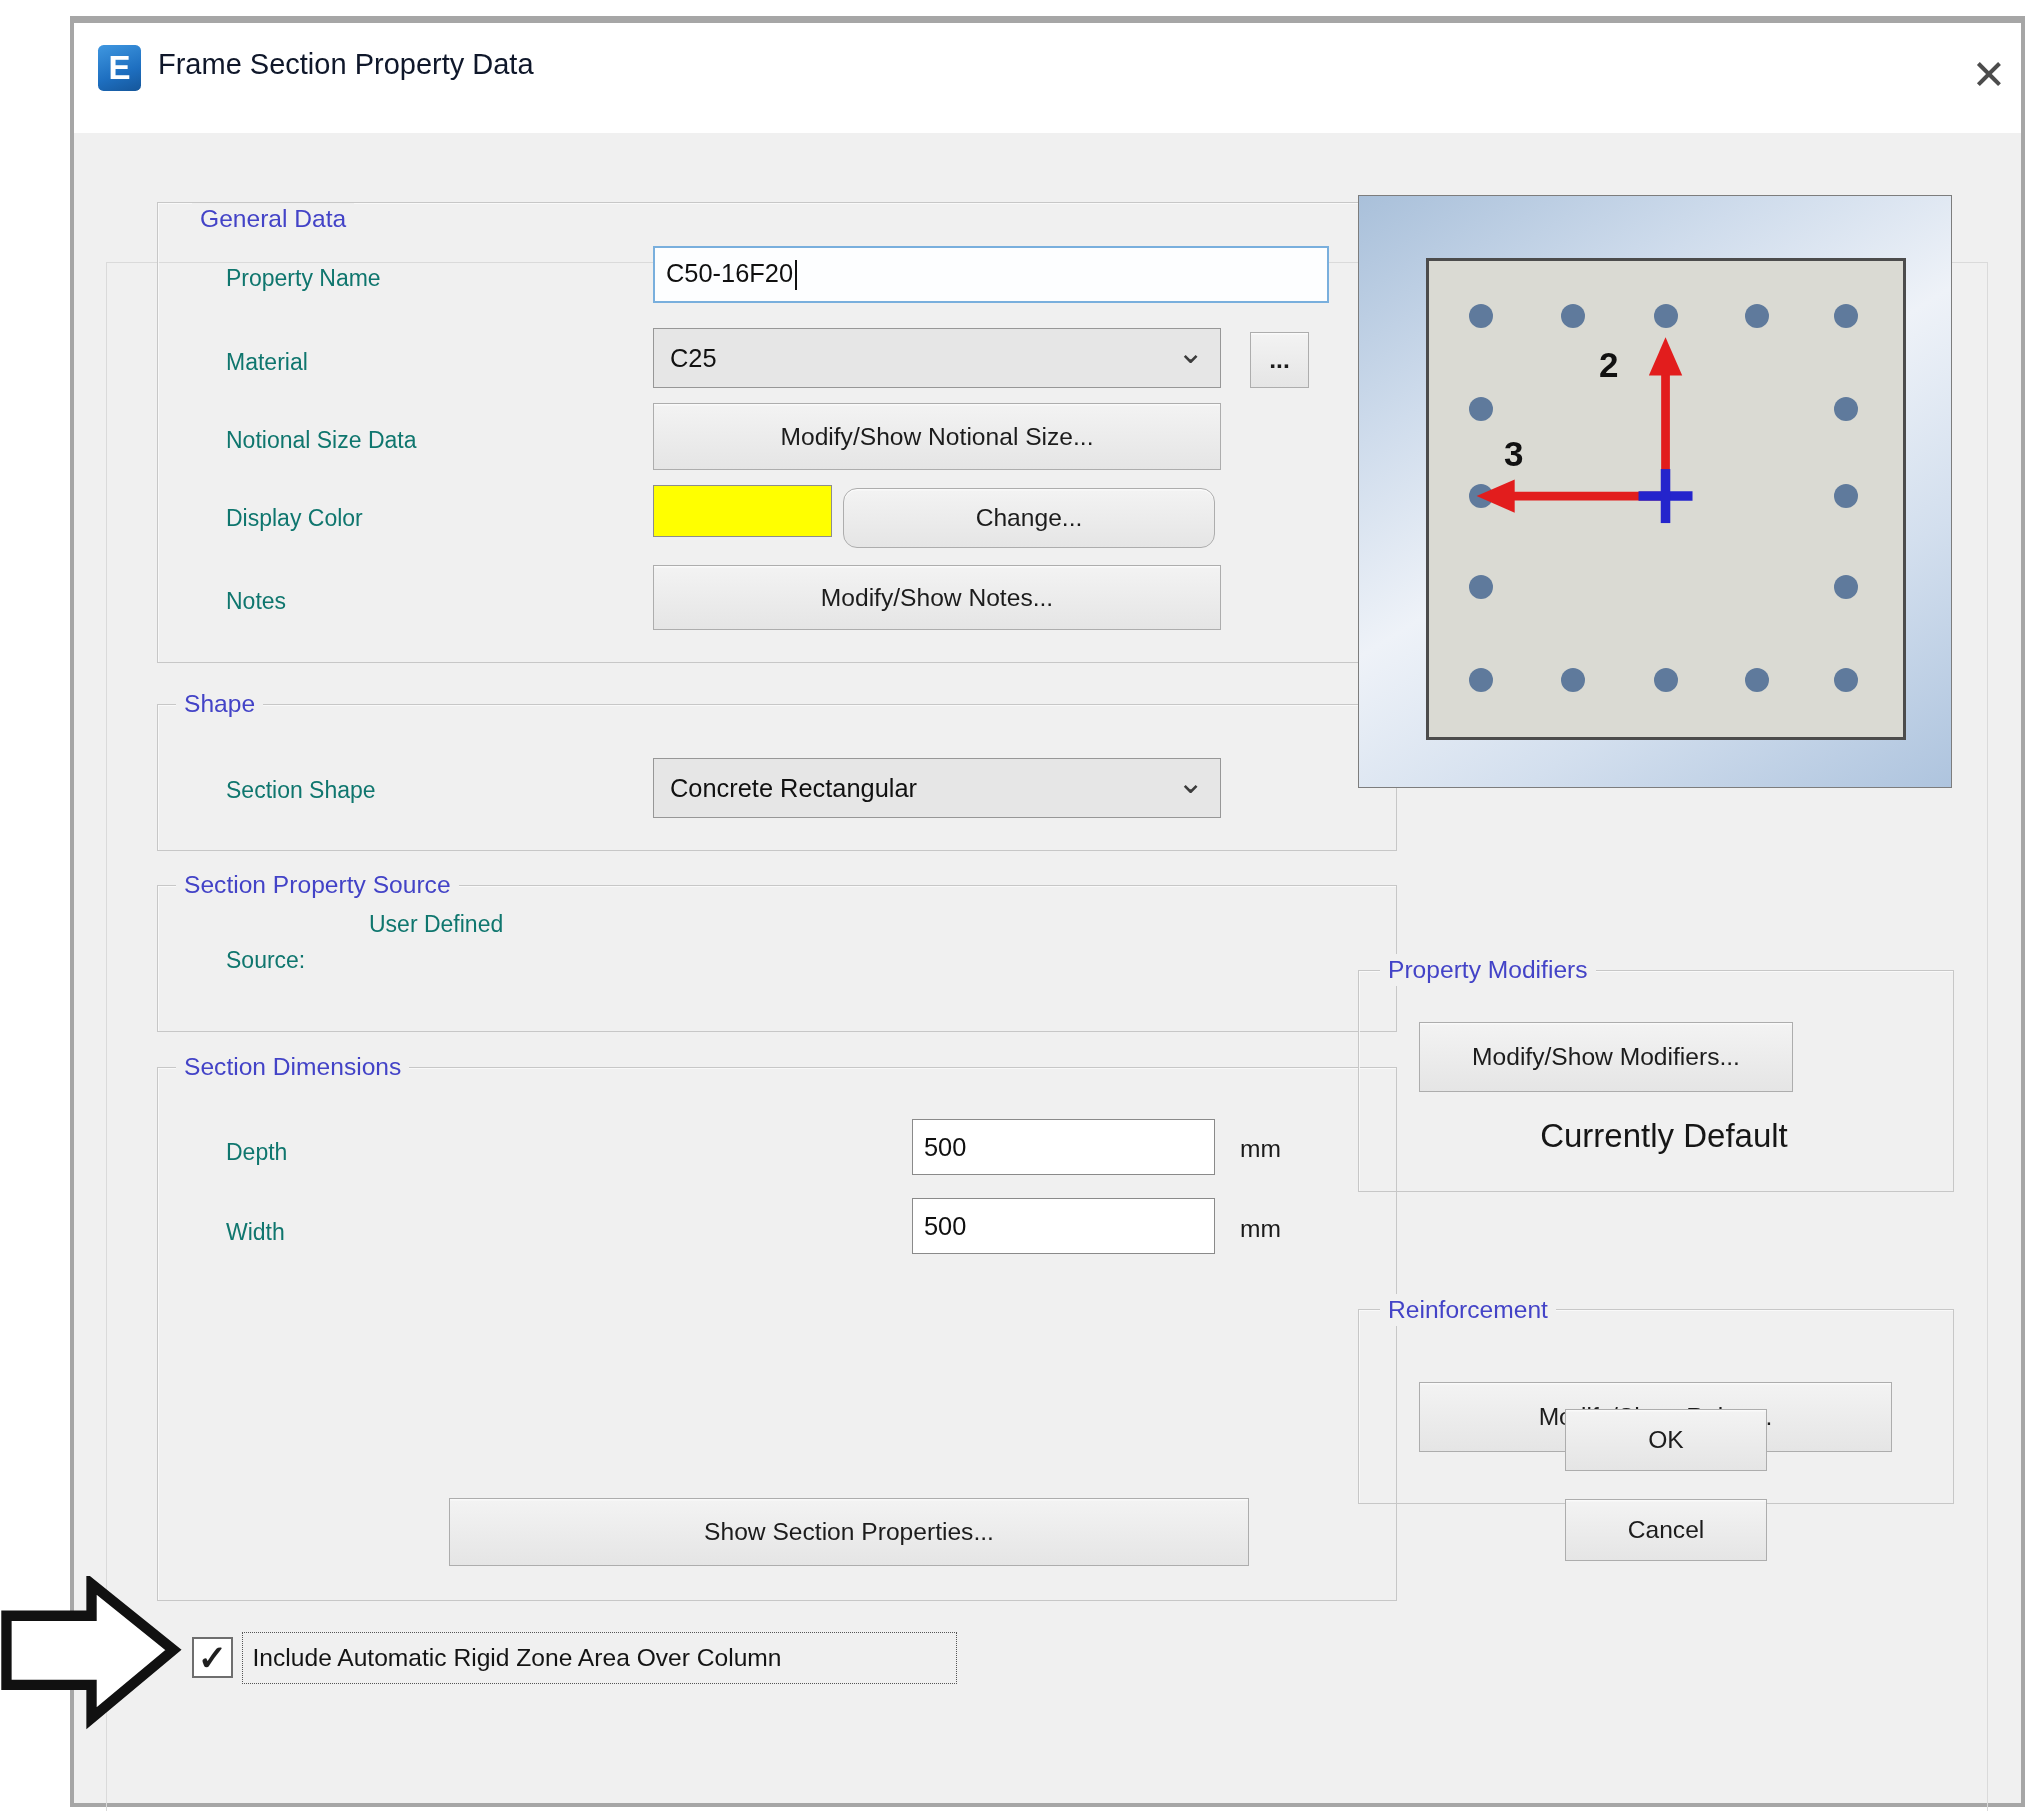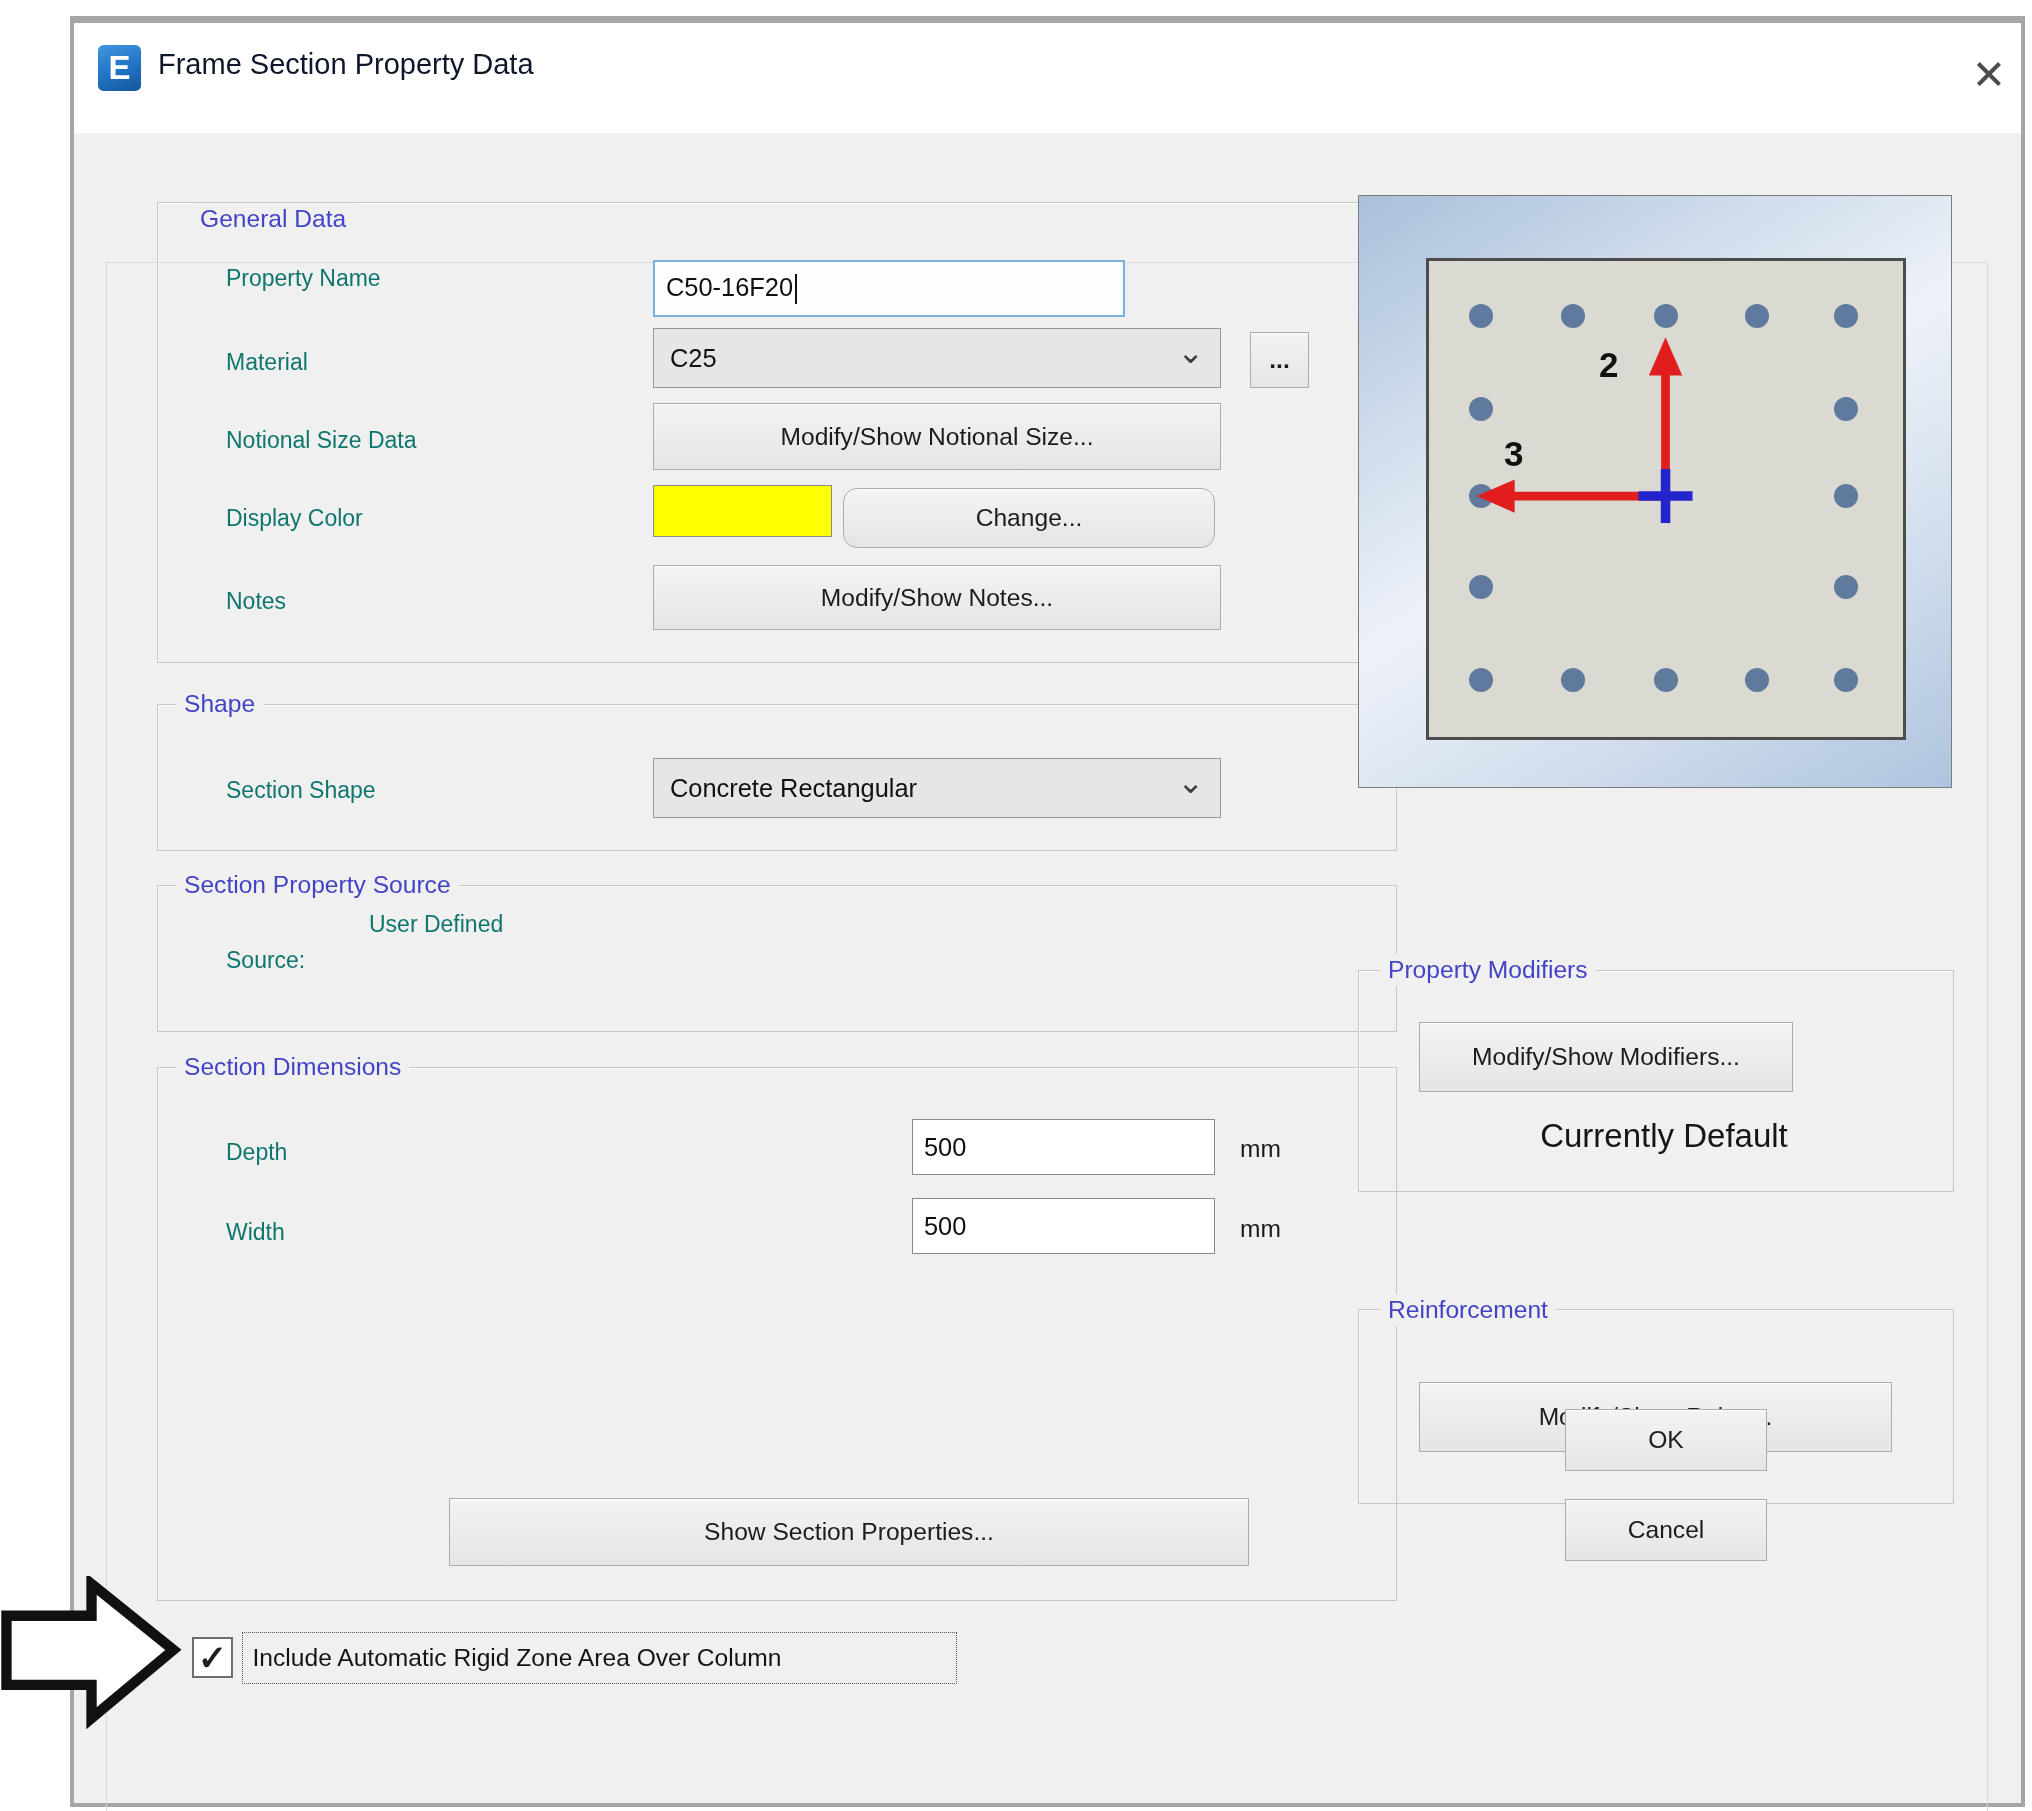--- a/index.html
+++ b/index.html
@@ -103,21 +103,21 @@
     </div>
 
     <div id="dlg-body">
       <div id="inner-frame"></div>
     </div>
 
     <div class="groupbox" style="left:83px;top:179px;width:1240px;height:461px;"></div>
     <div class="legend" style="left:102px;top:180px;margin-left:16px;">General Data</div>
 
     <div class="lbl" style="left:152px;top:238px;">Property Name</div>
-    <div class="tinput focused" style="left:579px;top:223px;width:472px;height:57px;margin-top:14px;">
+    <div class="tinput focused" style="left:579px;top:223px;width:676px;height:57px;">
       <span class="caret">C50-16F20</span>
     </div>
 
     <div class="lbl" style="left:152px;top:322px;">Material</div>
     <div class="combo" style="left:579px;top:305px;width:568px;height:60px;">
       <span>C25</span>
       <span class="chev">⌄</span>
     </div>
     <div class="btn" style="left:1176px;top:309px;width:59px;height:56px;font-weight:bold;">
       <span>...</span>

